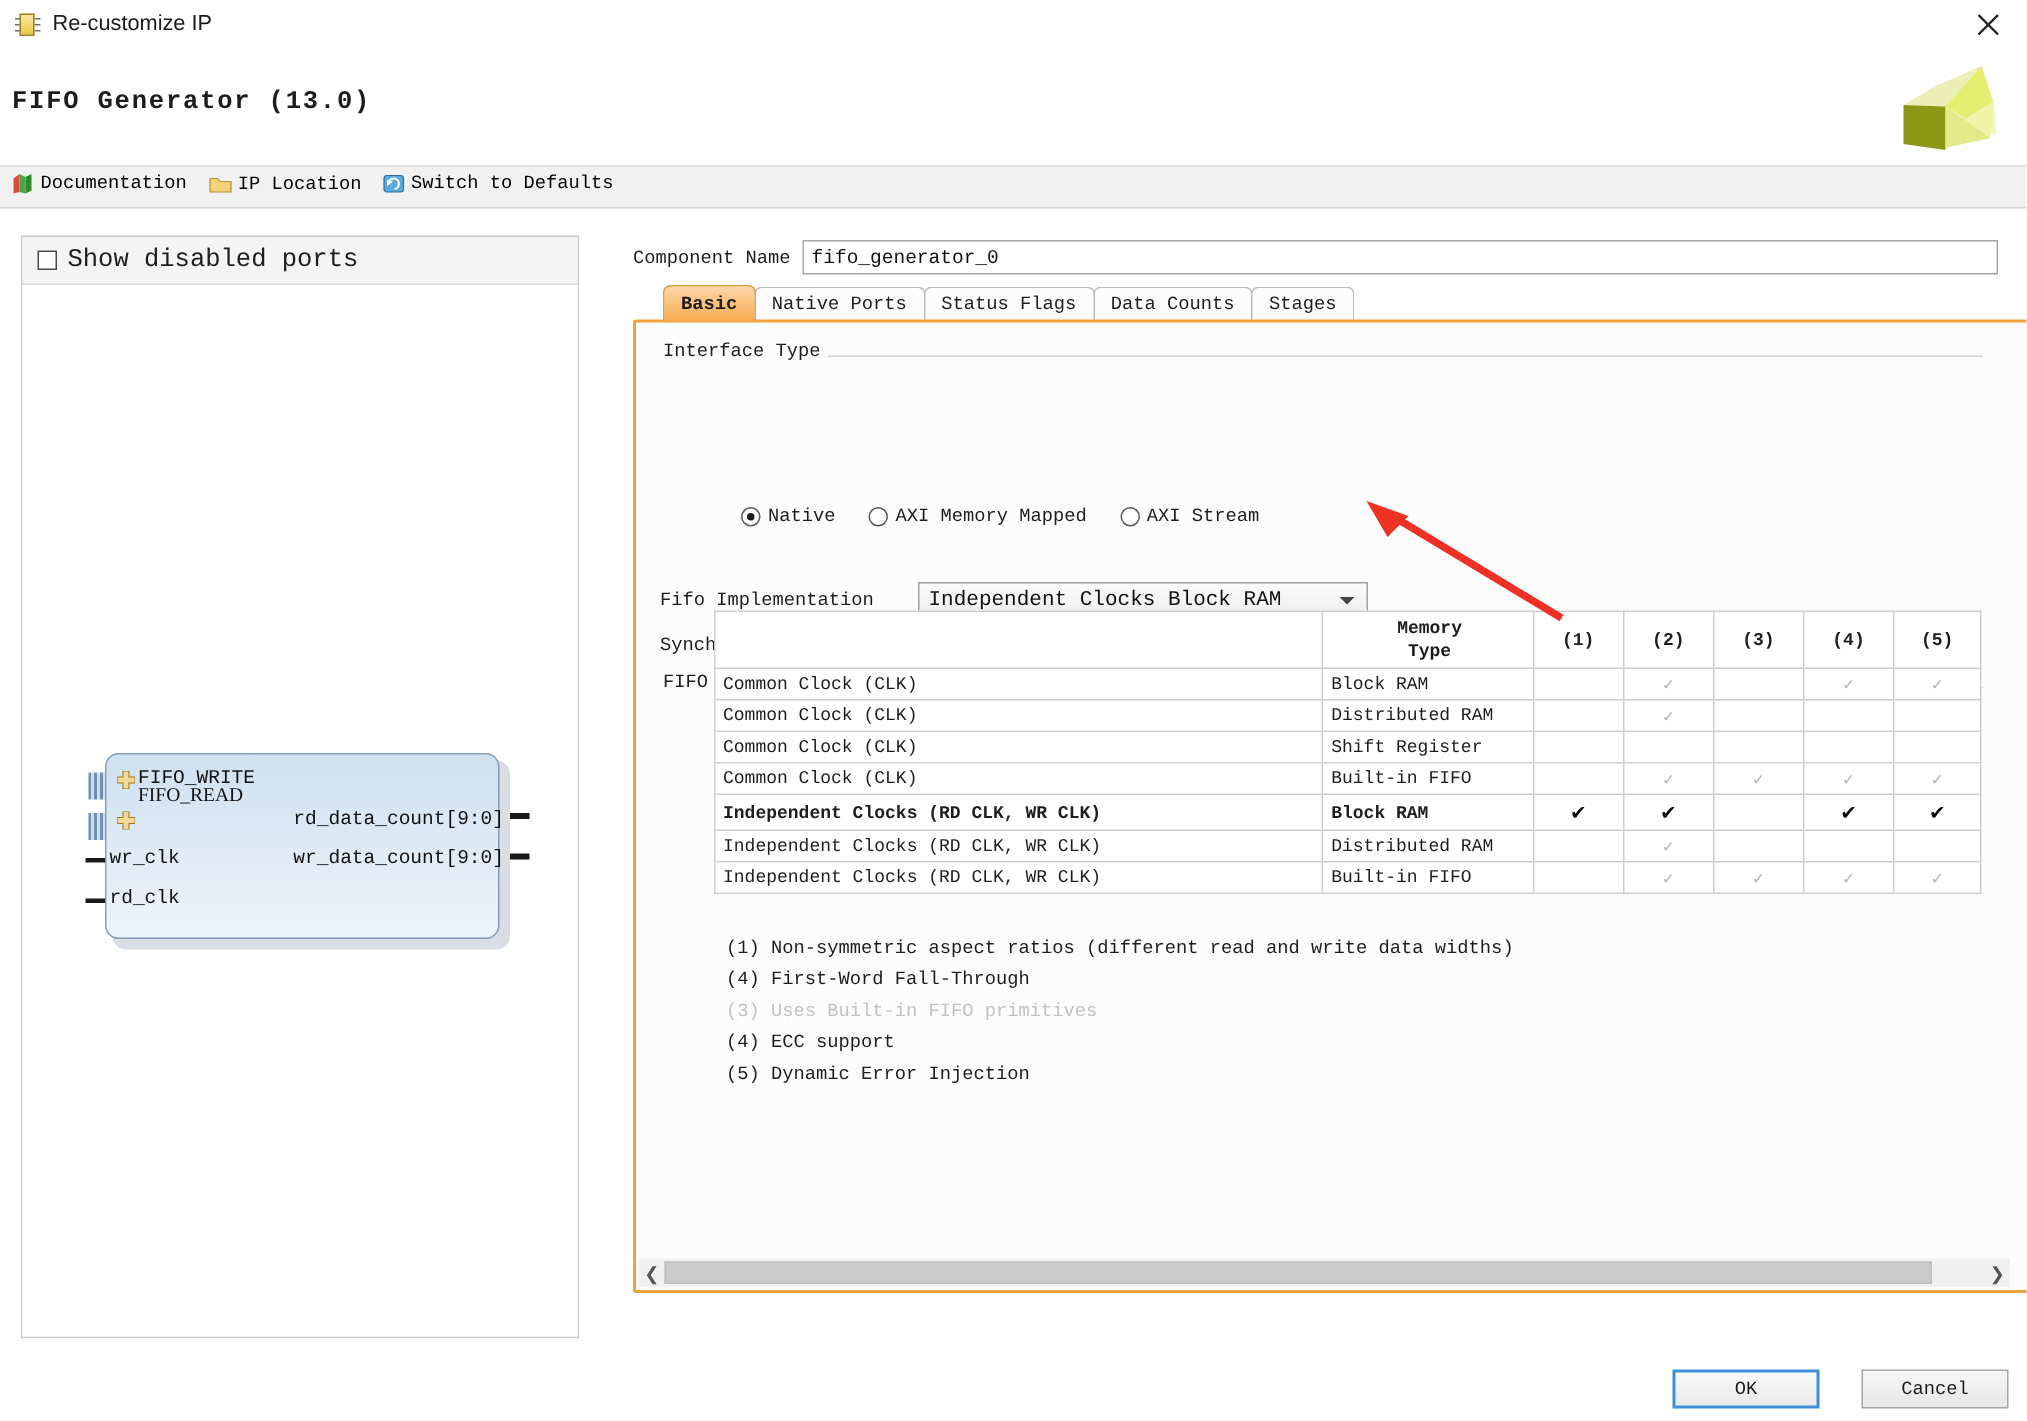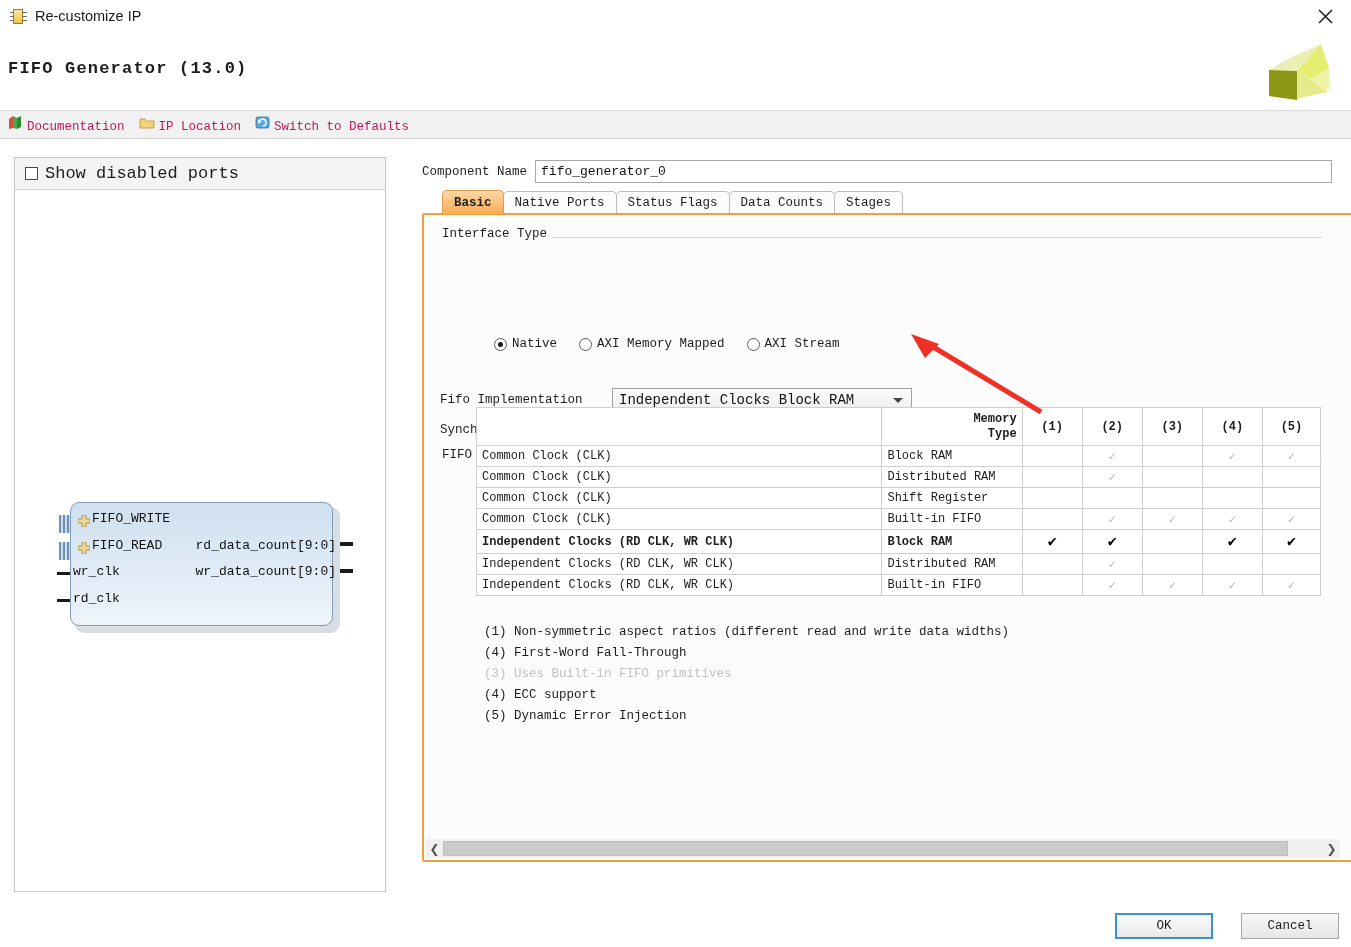--- a/index.html
+++ b/index.html
@@ -74,24 +74,24 @@
   .toolbar {
     position: absolute; left: 0; top: 110px;
     width: 1351px; height: 29px;
     background: #f1f1f1;
     border-top: 1px solid #dcdcdc;
     border-bottom: 1px solid #d2d2d2;
     display: flex; align-items: center;
     padding-left: 8px;
   }
   .tb-item {
-    display: flex; align-items: flex-end;
+    display: flex; align-items: flex-start;
     margin-right: 14px; cursor: pointer;
     font-family: "Liberation Mono", monospace;
-    font-size: 12.5px; color: #be185d;
+    font-size: 12.5px; color: #000000;
   }
   .tb-item .ic { margin-right: 4px; display: block; }
 
   
   .leftpanel {
     position: absolute; left: 14px; top: 157px;
     width: 372px; height: 735px;
     background: #ffffff;
     border: 1px solid #c8c8c8;
   }
@@ -274,21 +274,21 @@
   }
   .ftable td, .ftable th {
     border: 1px solid #cfcfcf;
     font-family: "Liberation Mono", monospace;
     font-size: 12px; color: #1d1d1d;
     padding: 2px 5px;
     height: 21px;
     vertical-align: middle;
   }
   .ftable th { background: #ffffff; font-weight: bold; text-align: center; }
-  .ftable th.memhdr { text-align: right; padding-left: 7px; line-height: 15px; }
+  .ftable th.memhdr { text-align: center; padding-left: 7px; line-height: 15px; }
   .ftable tr.hdr td, .ftable tr.hdr th { height: 38px; }
   .ftable td.ck { text-align: center; }
   .ck-on  { color: #000; font-size: 15px; font-weight: bold; }
   .ck-dim { color: #b4b4b4; font-size: 12px; }
   tr.hl td { font-weight: bold; }
 
   .footnotes { position: absolute; left: 60px; top: 410px; }
   .fn {
     font-family: "Liberation Mono", monospace;
     font-size: 12.5px; color: #1d1d1d;
@@ -431,21 +431,21 @@
             <polygon points="4,0 8,0 8,4 12,4 12,8 8,8 8,12 4,12 4,8 0,8 0,4 4,4" fill="#f2d79a" stroke="#9a7d1c" stroke-width="0.7"></polygon>
           </svg>
         </span>
         <span class="sym-label" style="left:22px; top:9px;">FIFO_WRITE</span>
 
         <span class="plusbox" style="left:8px; top:38px;">
           <svg width="12" height="12" viewBox="0 0 12 12">
             <polygon points="4,0 8,0 8,4 12,4 12,8 8,8 8,12 4,12 4,8 0,8 0,4 4,4" fill="#f2d79a" stroke="#9a7d1c" stroke-width="0.7"></polygon>
           </svg>
         </span>
-        <span class="sym-label" style="left:22px; top:36px;">FIFO_READ</span>
+        <span class="sym-label" style="left:22px; top:20px;font-family:Liberation Serif, serif;">FIFO_READ</span>
 
         <span class="sym-label" style="left:3px; top:62px;">wr_clk</span>
         <span class="sym-label" style="left:3px; top:89px;">rd_clk</span>
 
         <span class="sym-label" style="right:4px; top:36px;">rd_data_count[9:0]</span>
         <span class="sym-label" style="right:4px; top:62px;">wr_data_count[9:0]</span>
       </div>
     </div>
   </div>
 

